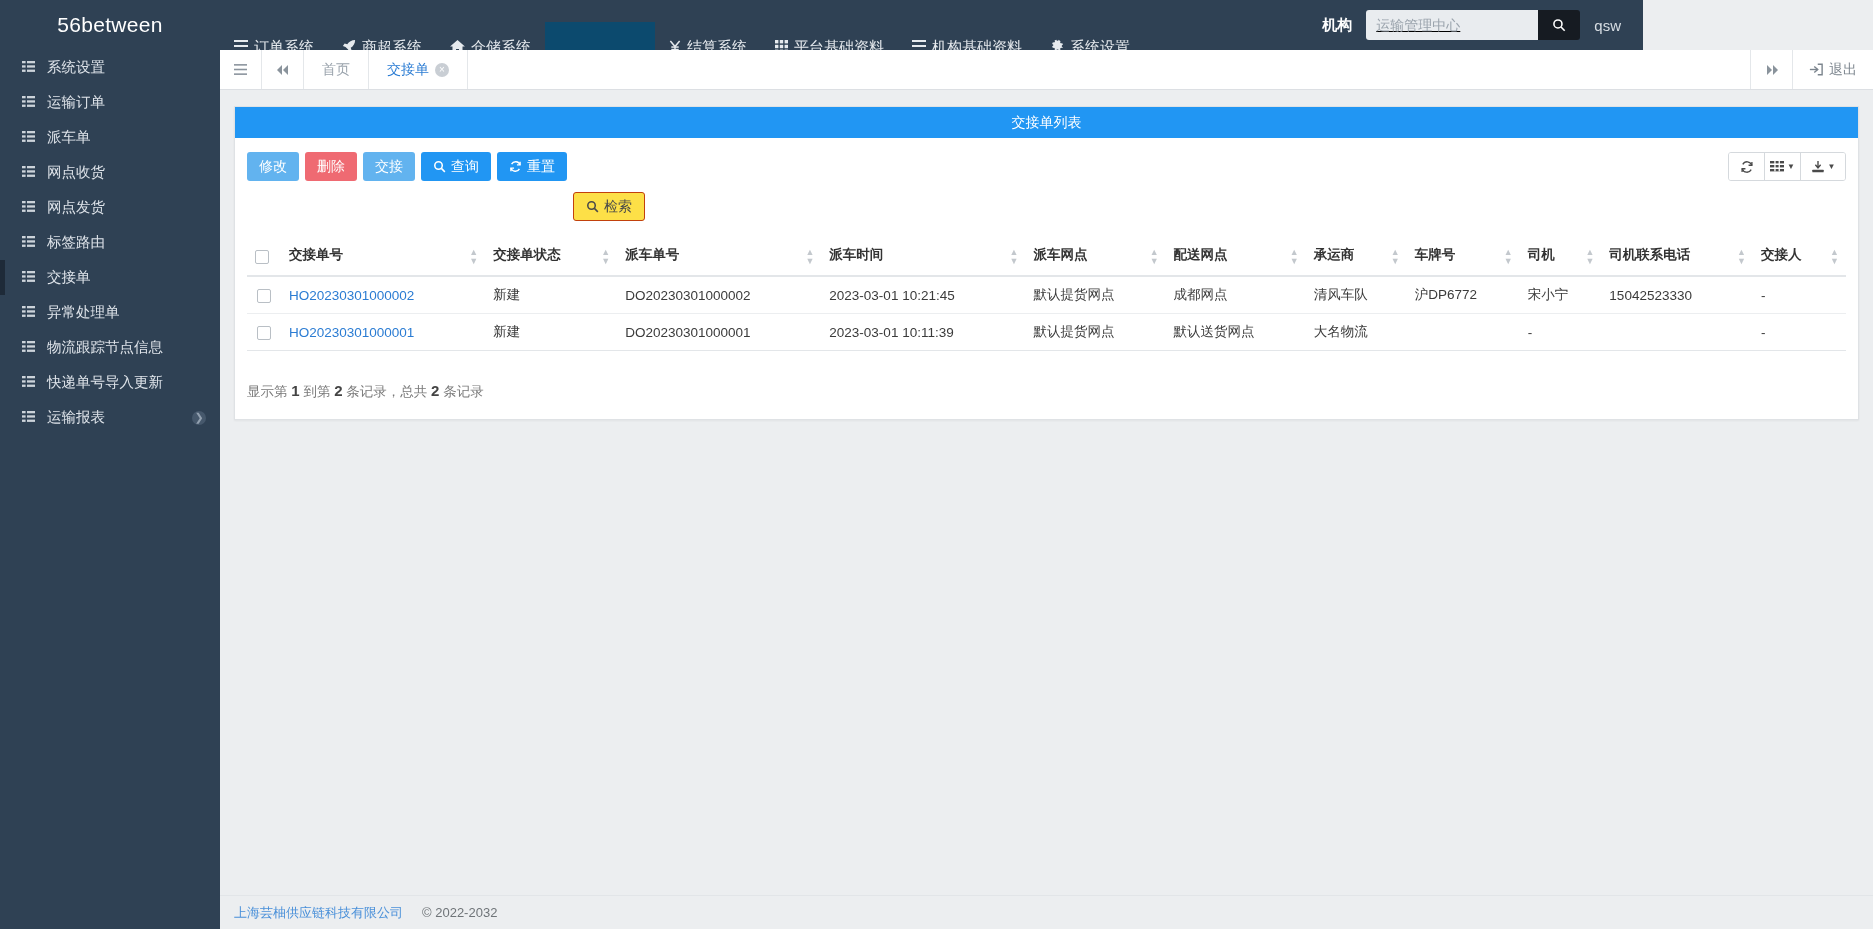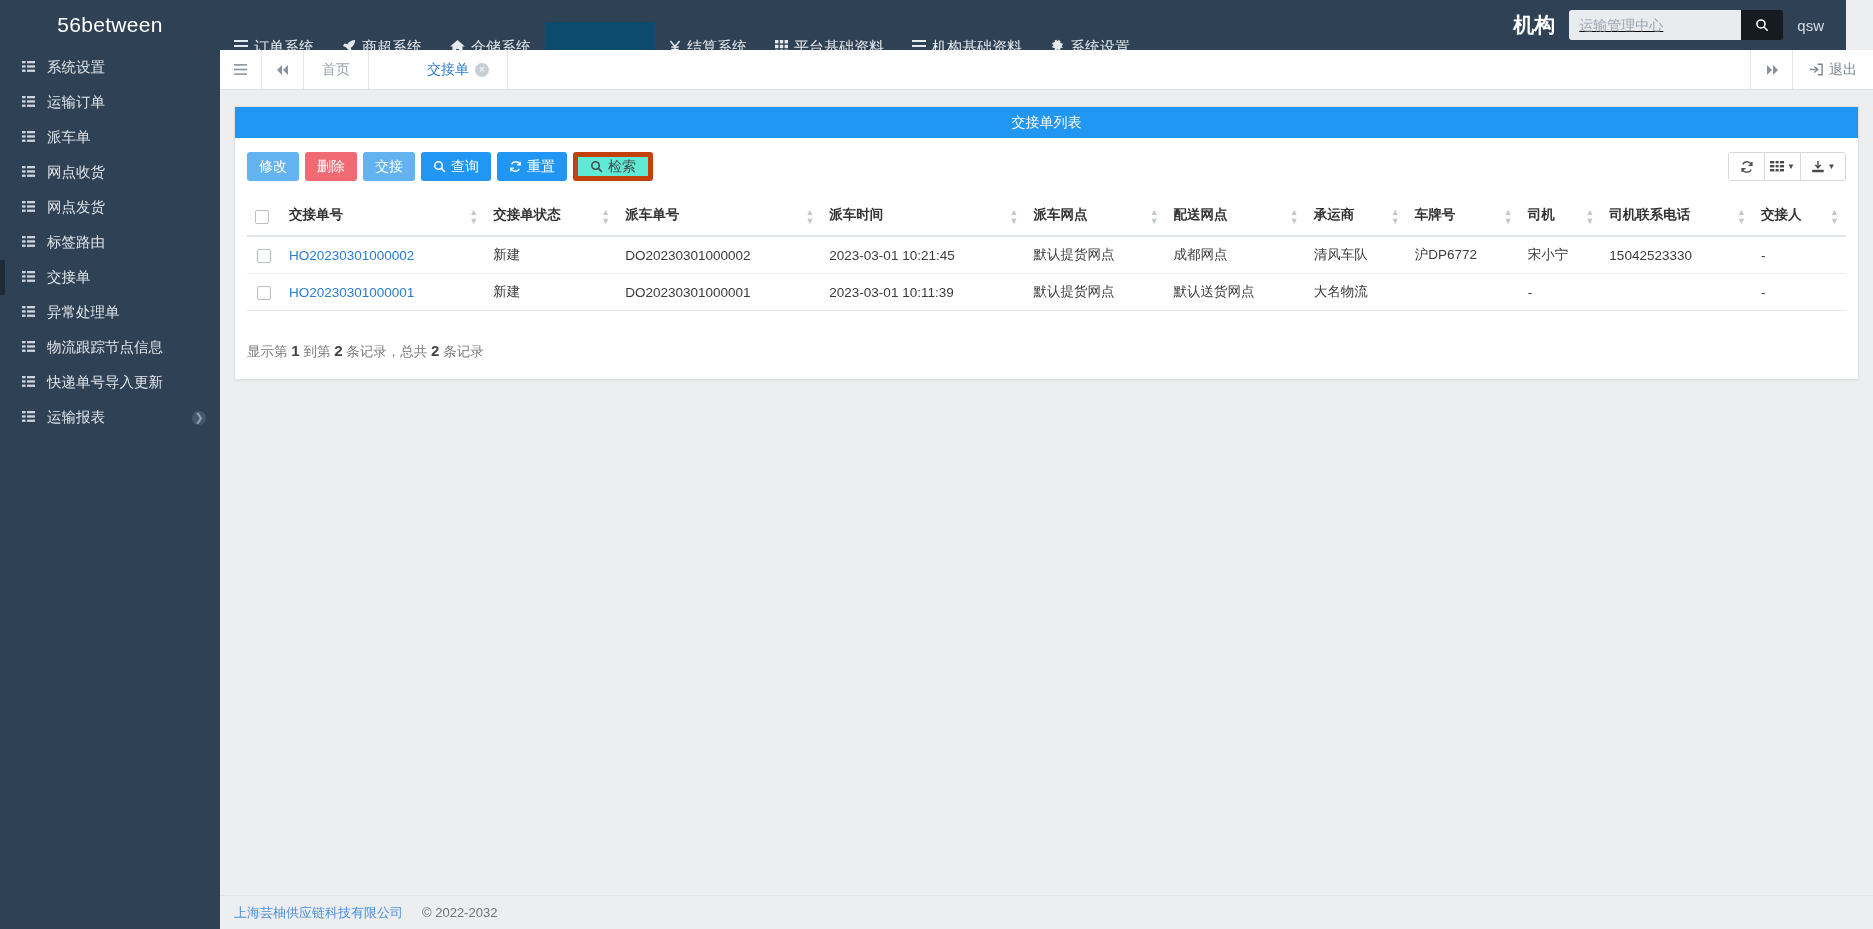--- a/index.html
+++ b/index.html
@@ -5,21 +5,21 @@
   * { box-sizing: border-box; margin: 0; padding: 0; }
   html, body {
     width: 1873px; height: 929px;
     font-family: "Liberation Sans", "DejaVu Sans", sans-serif;
     background: #eceef0;
     overflow: hidden;
   }
 
   
   .topnav {
-    position: absolute; left: 0; top: 0; width: 1846px; height: 50px;
+    position: absolute; left: 0; top: 0; width: 1643px; height: 50px;
     background: #2f4154;
     display: flex; align-items: center;
   }
   .brand {
     width: 220px; height: 50px; line-height: 50px;
     color: #fff; font-size: 21px; text-align: center;
     letter-spacing: .3px; flex: 0 0 220px;
   }
   .nav-items { display: flex; align-items: center; height: 50px; }
   .nav-item {
@@ -27,21 +27,21 @@
     padding: 0 14px; color: #e6eaee; font-size: 15px;
     cursor: pointer; white-space: nowrap; margin-top: 44px;
   }
   .nav-item.active { background: #0c4a6e; color: #fff; align-items: flex-end; }
   .nav-item .ico { display: inline-block; font-size: 14px; line-height: 1; }
 
   .nav-right {
     margin-left: auto; display: flex; align-items: center;
     height: 50px; padding-right: 22px; gap: 14px;
   }
-  .org-label { color: #fff; font-size: 21px; font-weight: bold; }
+  .org-label { color: #fff; font-size: 15px; font-weight: bold; }
   .org-search { display: flex; height: 30px; text-decoration: underline; }
   .org-search input {
     width: 172px; height: 30px; border: none; outline: none;
     background: #e9ecef; color: #6b7580; font-size: 14px;
     padding: 0 10px; border-radius: 3px 0 0 3px;
   }
   .org-search input::placeholder { color: #9aa3ac; }
   .org-search .sbtn {
     width: 42px; height: 30px; background: #161b22; color: #fff;
     border: none; border-radius: 0 3px 3px 0; cursor: pointer;
@@ -125,21 +125,21 @@
   .btn {
     height: 29px; padding: 0 12px; border: none; border-radius: 3px;
     font-size: 14px; color: #fff; cursor: pointer; margin-right: 6px;
     display: inline-flex; align-items: center; gap: 5px;
     font-family: inherit;
   }
   .btn-info   { background: #62b3ef; }
   .btn-danger { background: #ef6a72; }
   .btn-primary{ background: #2196f3; }
   .btn-default{
-    background: #5eead4; color: #4a4a4a; border: 5px solid #c2410c;
+    background: #fde047; color: #4a4a4a; border: 1px solid #c2410c; margin-top: 40px;
   }
   .tools-right {
     margin-left: auto; display: flex; border: 1px solid #d5d9dd;
     border-radius: 3px; overflow: hidden; background: #fff; height: 29px;
   }
   .tool-btn {
     width: 36px; height: 27px; display: flex; align-items: center;
     justify-content: center; gap: 3px; color: #4a4a4a; font-size: 13px;
     border-right: 1px solid #d5d9dd; cursor: pointer; background: #fff;
   }
@@ -407,21 +407,21 @@
           <line x1="1" y1="7" x2="15" y2="7"></line>
           <line x1="1" y1="12" x2="15" y2="12"></line>
       </svg>
     </div>
     <div class="tab-ctl">
       <svg width="14" height="12" viewBox="0 0 14 12" fill="#8a939c">
         <polygon points="6,1 6,11 1,6"></polygon>
           <polygon points="12,1 12,11 7,6"></polygon>
       </svg>
     </div>
-    <div id="tabs" style="display:flex;gap:40px;">
+    <div id="tabs" style="display:flex;">
         <div class="tab">
           <span>首页</span>
         </div>
         <div class="tab active">
           <span>交接单</span>
           <span class="tclose">×</span>
         </div>
       </div>
     <div class="tab-right">
       <div class="tab-ctl">

